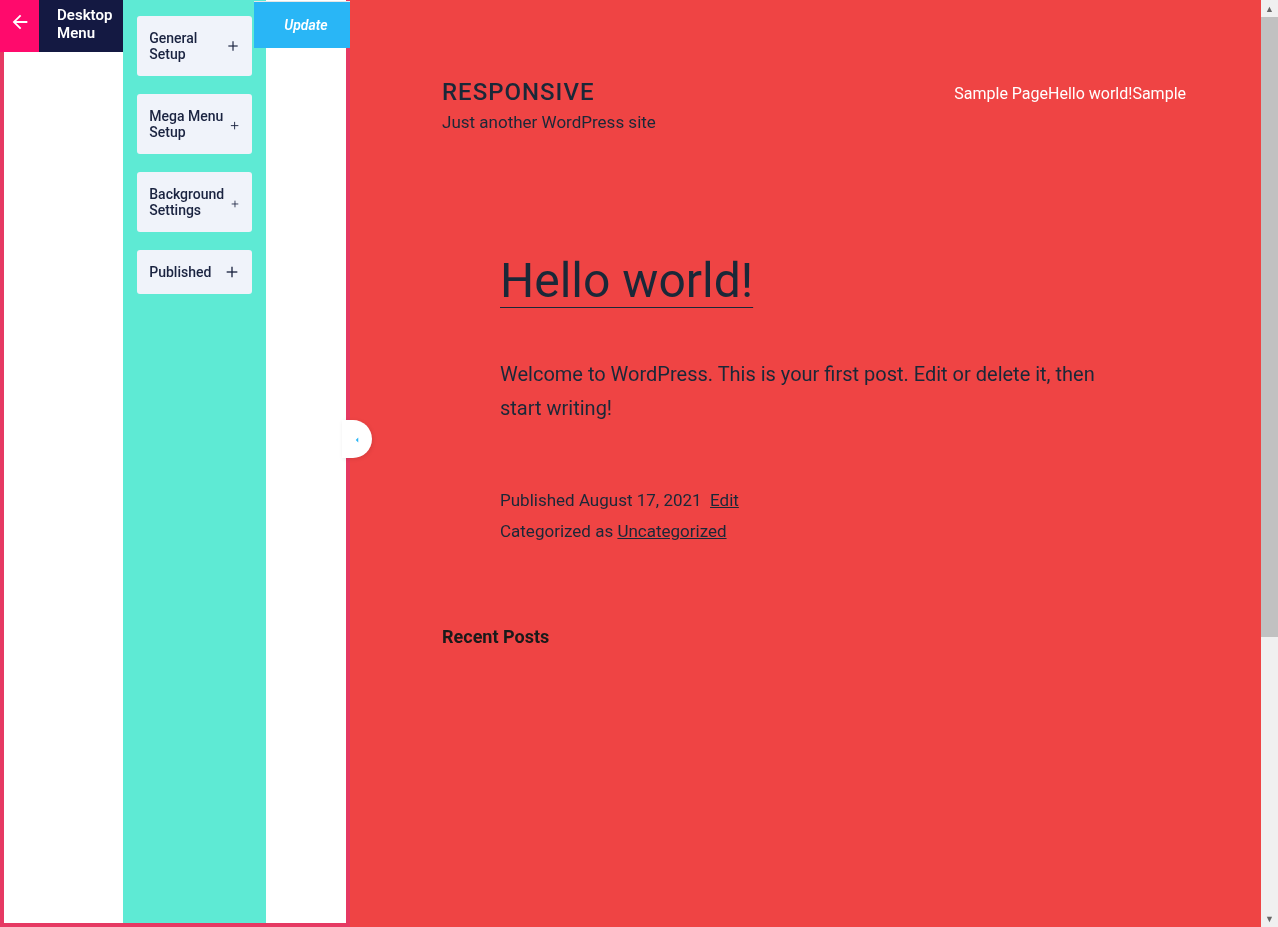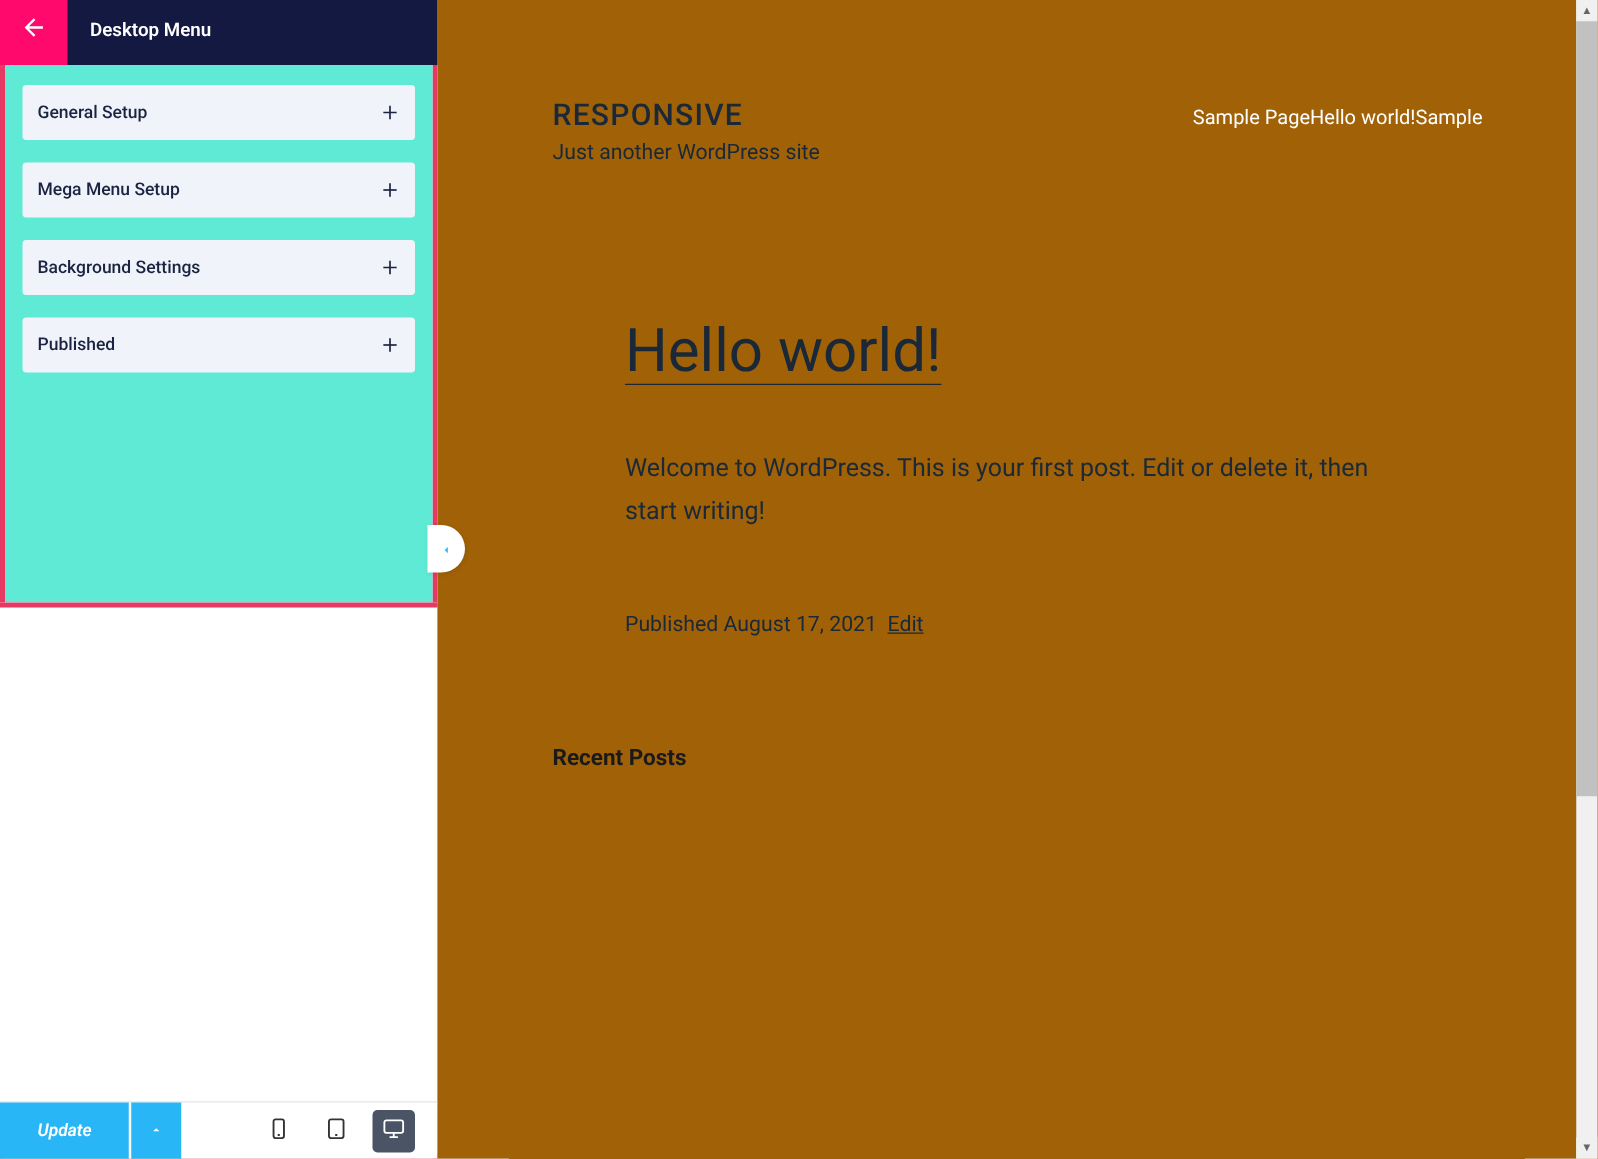--- a/index.html
+++ b/index.html
@@ -1,21 +1,21 @@
 <!DOCTYPE html>
 <html><head>
   <meta charset="utf-8">
   <style>
     * { margin: 0; padding: 0; box-sizing: border-box; }
     body { font-family: -apple-system, BlinkMacSystemFont, "Segoe UI", Roboto, sans-serif; background: #fff; overflow: hidden; }
     
     .app { display: flex; width: 1278px; height: 927px; position: relative; }
     
     
-    .sidebar { width: 350px; display: flex; flex-direction: column; background: #fff; border: 4px solid #e63963; border-top: none; position: relative; }
+    .sidebar { width: 350px; display: flex; flex-direction: row; background: #fff; border: 4px solid #e63963; border-top: none; position: relative; }
     .sidebar-header { display: flex; height: 56px; background: #141942; align-items: center; margin: -4px -4px 0 -4px; }
     .back-btn { width: 54px; height: 56px; background: #ff0a6c; display: flex; align-items: center; justify-content: center; cursor: pointer; }
     .back-btn svg { width: 22px; height: 22px; fill: #fff; }
     .header-title { color: #fff; font-weight: 600; font-size: 15px; padding-left: 18px; }
     
     .accordion-list { padding: 16px 14px; flex: 1; background: #5eead4; }
     .accordion-item { background: #f0f3fa; border-radius: 3px; padding: 14px 12px; margin-bottom: 18px; display: flex; justify-content: space-between; align-items: center; cursor: pointer; }
     .accordion-label { color: #1a2340; font-size: 14px; font-weight: 500; }
     .plus-icon { width: 16px; height: 16px; }
     .plus-icon svg { stroke: #1a2340; stroke-width: 2; }
@@ -30,21 +30,21 @@
     .device-icon { width: 34px; height: 34px; display: flex; align-items: center; justify-content: center; border-radius: 4px; cursor: pointer; }
     .device-icon.active { background: #4a5464; }
     .device-icon svg { stroke: #333; fill: none; stroke-width: 1.8; width: 20px; height: 20px; }
     .device-icon.active svg { stroke: #fff; }
     
     
     .collapse-handle { position: absolute; left: 342px; top: 420px; width: 30px; height: 38px; background: #fff; border-radius: 0 30px 30px 0; display: flex; align-items: center; justify-content: center; box-shadow: 1px 1px 4px rgba(0,0,0,0.1); cursor: pointer; z-index: 10; }
     .collapse-handle svg { fill: #29b6f6; width: 10px; height: 10px; }
     
     
-    .preview { flex: 1; background: #a16207; overflow-y: auto; position: relative; }
+    .preview { flex: 1; background: #ef4444; overflow-y: auto; position: relative; }
     .preview-inner { padding: 0; }
     
     .site-header { display: flex; justify-content: space-between; align-items: flex-start; padding: 78px 92px 0 92px; }
     .site-brand { }
     .site-title { color: #1a2838; font-size: 24px; font-weight: 500; letter-spacing: 1px; }
     .site-tagline { color: #1a2838; font-size: 17px; margin-top: 6px; font-weight: 400; }
     .site-nav { display: flex; padding-top: 6px; }
     .nav-item { color: #fff; font-size: 16px; cursor: pointer; }
     
     .post { padding: 120px 150px 80px 150px; }
@@ -168,20 +168,23 @@
         </div>
       </div>
 
       <div class="post">
         <h1 class="post-title">Hello world!</h1>
         <p class="post-body">Welcome to WordPress. This is your first post. Edit or delete it, then start writing!</p>
         <div class="post-meta">
           <div>
             <span>Published </span><span>August 17, 2021</span>&nbsp;&nbsp;<span class="meta-link">Edit</span>
           </div>
+          <div>
+            <span>Categorized as </span><span class="meta-link">Uncategorized</span>
+          </div>
         </div>
       </div>
 
       <div class="widgets">
         <div class="widget">
           <div class="widget-title">Recent Posts</div>
         </div>
       </div>
     </div>
   </div>

